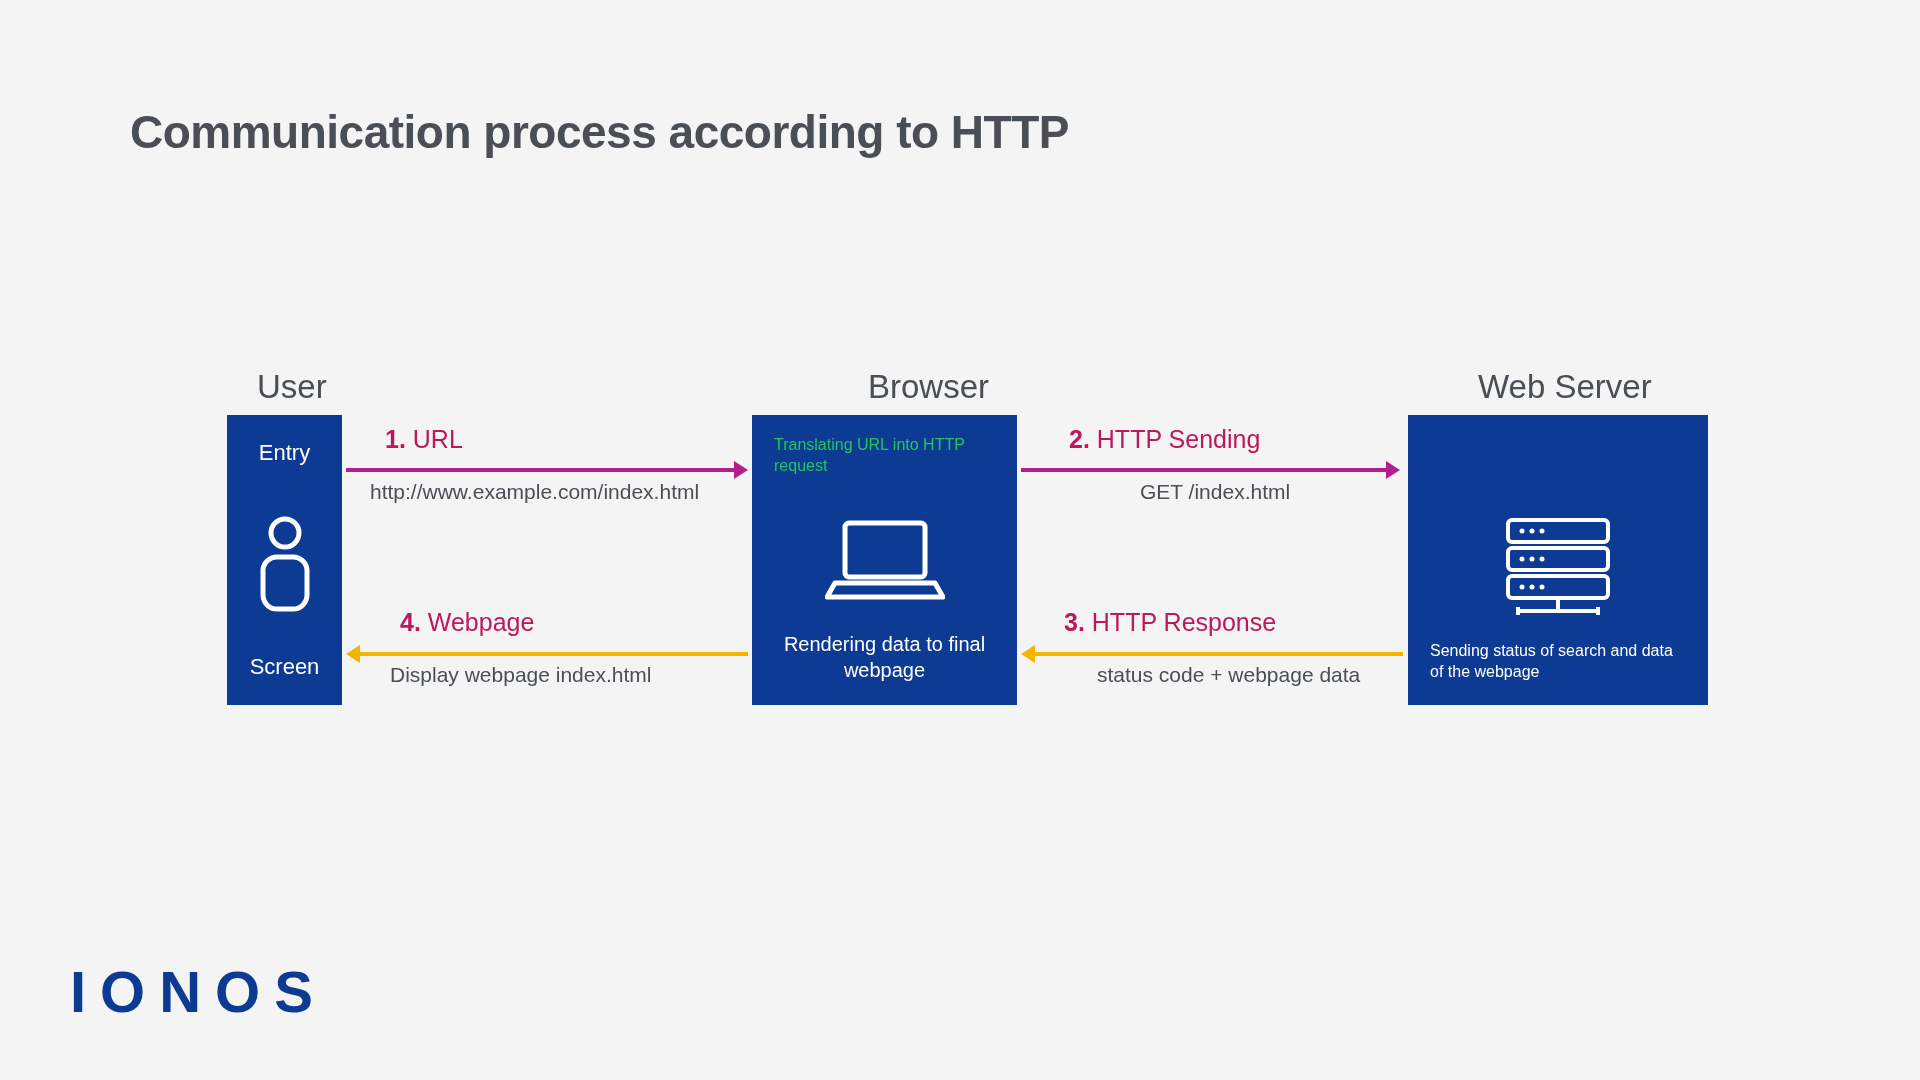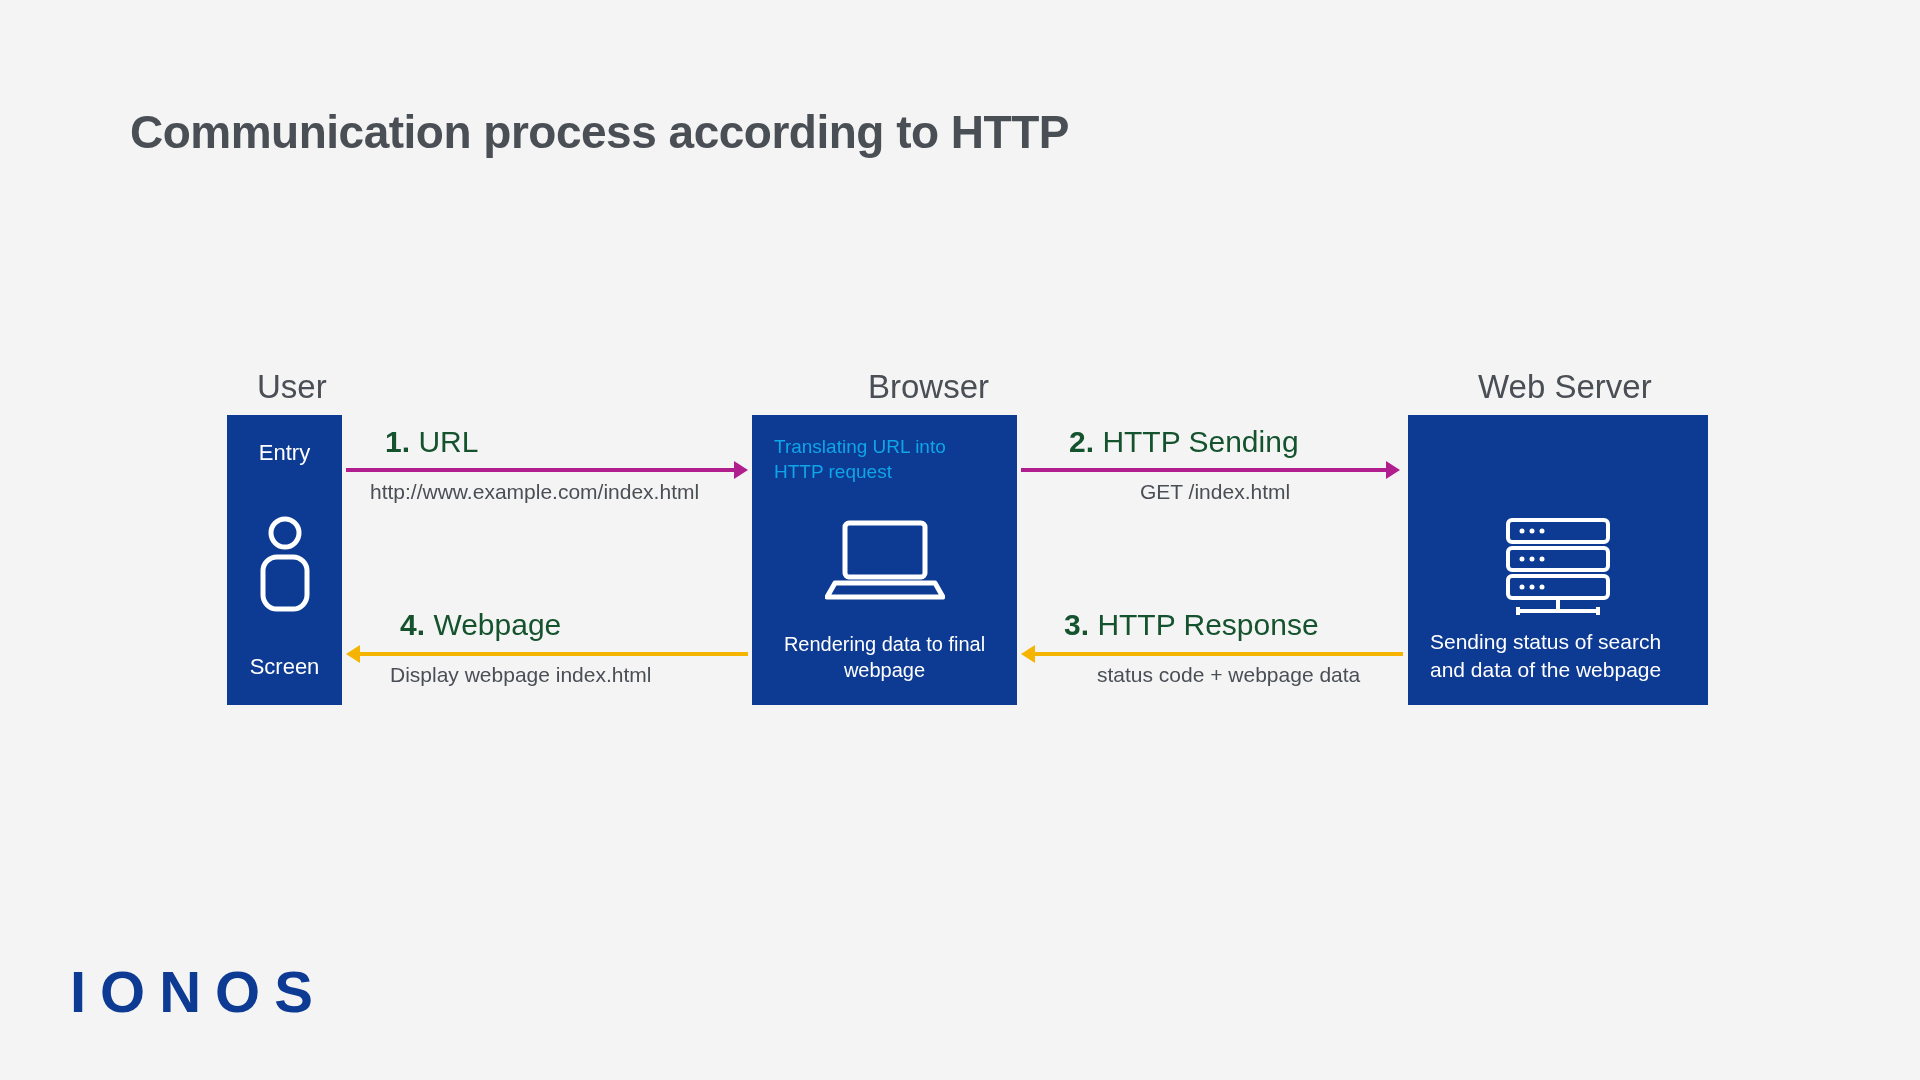--- a/index.html
+++ b/index.html
@@ -30,25 +30,25 @@
     position: absolute;
     background: #0d3a93;
     color: #ffffff;
   }
   .user-box { top: 415px; left: 227px; width: 115px; height: 290px; }
   .browser-box { top: 415px; left: 752px; width: 265px; height: 290px; }
   .server-box { top: 415px; left: 1408px; width: 300px; height: 290px; }
   .user-entry { position:absolute; top:25px; left:0; width:100%; text-align:center; font-size:22px; color:#fff; }
   .user-screen{ position:absolute; bottom:25px; left:0; width:100%; text-align:center; font-size:22px; color:#fff; }
   .user-icon { position:absolute; top:100px; left:0; width:100%; display:flex; justify-content:center; }
-  .browser-top { position:absolute; top:20px; left:22px; right:22px; font-size:19px; color:#0ea5e9; line-height:1.3; }
+  .browser-top { position:absolute; top:20px; left:22px; right:22px; font-size:16px; color:#22c55e; line-height:1.3; }
   .browser-bot { position:absolute; bottom:22px; left:22px; right:22px; font-size:20px; color:#fff; line-height:1.3;text-align:center; }
   .browser-icon{ position:absolute; top:100px; left:0; width:100%; display:flex; justify-content:center; }
   .server-top { position:absolute; top:20px; left:22px; right:22px; font-size:20px; color:#fff; line-height:1.3; }
-  .server-bot { position:absolute; bottom:22px; left:22px; right:22px; font-size:21px; color:#fff; line-height:1.3; }
+  .server-bot { position:absolute; bottom:22px; left:22px; right:22px; font-size:16px; color:#fff; line-height:1.3; }
   .server-icon{ position:absolute; top:100px; left:0; width:100%; display:flex; justify-content:center; }
   .arrow {
     position: absolute;
     height: 4px;
   }
   .arrow::after {
     content:"";
     position:absolute;
     width:0; height:0;
     border-top:9px solid transparent;
@@ -59,22 +59,22 @@
     border-left:14px solid currentColor;
   }
   .arrow.left::after {
     left:-14px; top:-7px;
     border-right:14px solid currentColor;
   }
   .magenta { background:#b11e8e; color:#b11e8e; }
   .amber   { background:#f5b400; color:#f5b400; }
   .step-label {
     position:absolute;
-    font-size:30px;
-    color:#14532d;
+    font-size:25px;
+    color:#be185d;
   }
   .step-label .num { font-weight:700; }
   .step-sub {
     position:absolute;
     font-size:21px;
     color:#4a4e55;
   }
   .logo {
     position:absolute;
     bottom:55px;

